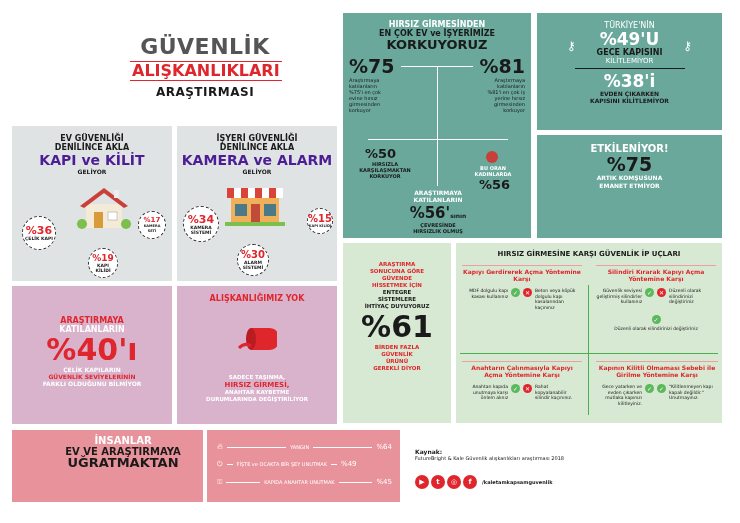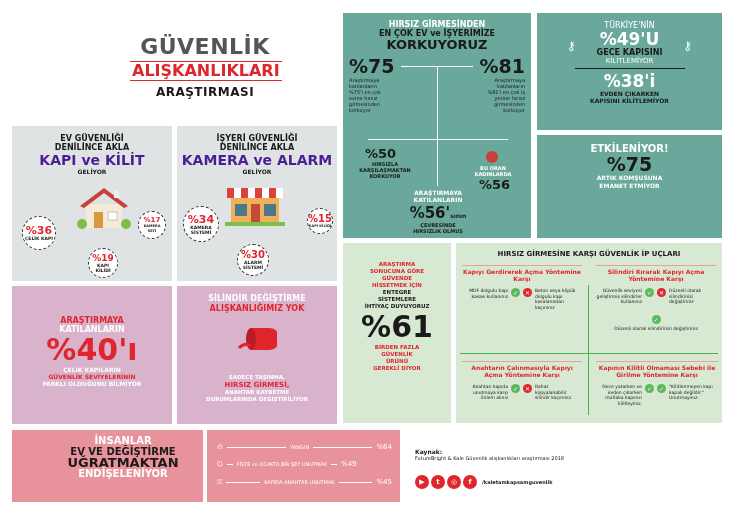--- a/index.html
+++ b/index.html
@@ -172,21 +172,20 @@
     <div class="white b" style="font-size:8px;line-height:9px;">KATILANLARIN</div>
     <div class="red b" style="font-size:30px;line-height:32px;">%40'ı</div>
     <div class="white b" style="font-size:6px;line-height:7px;">ÇELİK KAPILARIN</div>
     <div class="red b" style="font-size:6px;line-height:7px;">GÜVENLİK SEVİYELERİNİN</div>
     <div class="white b" style="font-size:6px;line-height:7px;">FARKLI OLDUĞUNU BİLMİYOR</div>
   </div>
 </div>
 
 <div class="panel mauve" style="left:177px;top:286px;width:160px;height:138px;">
   <div class="c" style="margin-top:8px;">
-    <div class="white b" style="font-size:8px;line-height:10px;">SİLİNDİR DEĞİŞTİRME</div>
     <div class="red b" style="font-size:8px;line-height:10px;">ALIŞKANLIĞIMIZ YOK</div>
   </div>
   <svg style="position:absolute;left:60px;top:36px;" width="40" height="36" viewBox="0 0 40 36">
     <path d="M14 6 h18 a6 6 0 0 1 0 22 h-18 z" fill="#e0262d"></path>
     <ellipse cx="14" cy="17" rx="5" ry="11" fill="#b91d23"></ellipse>
     <path d="M2 26 q6 -6 12 -2" stroke="#e0262d" stroke-width="3" fill="none"></path>
   </svg>
   <div class="c" style="position:absolute;left:0;right:0;top:88px;">
     <div class="white b" style="font-size:5.5px;line-height:7px;">SADECE TAŞINMA,</div>
     <div class="red b" style="font-size:7px;line-height:8px;">HIRSIZ GİRMESİ,</div>
@@ -256,23 +255,22 @@
       <span class="chk ok">✓</span>
       <span class="chk ok">✓</span>
       <div class="tip-text" style="width:46px;">"Kilitlenmeyen kapı kapalı değildir." Unutmayınız.</div>
     </div>
   </div>
 </div>
 
 <div class="panel pink" style="left:12px;top:430px;width:191px;height:72px;">
   <div class="c" style="margin-top:5px;margin-left:31px;">
     <div class="white b" style="font-size:10px;line-height:11px;">İNSANLAR</div>
-    <div class="dark b" style="font-size:10px;line-height:11px;">EV VE DEĞİŞTİRME</div>
+    <div class="dark b" style="font-size:10px;line-height:11px;">EV VE ARAŞTIRMAYA</div>
     <div class="dark b" style="font-size:13px;line-height:11px;">UĞRATMAKTAN</div>
-    <div class="white b" style="font-size:10px;line-height:11px;">ENDİŞELENİYOR</div>
   </div>
 </div>
 
 <div class="panel pink" style="left:207px;top:430px;width:193px;height:72px;">
   <div class="worry-row" style="top:12px;">
     <span style="font-size:8px;">🔥︎</span>
     <span class="line"></span>
     <span>YANGIN</span>
     <span class="line"></span>
     <span class="pct">%64</span>

